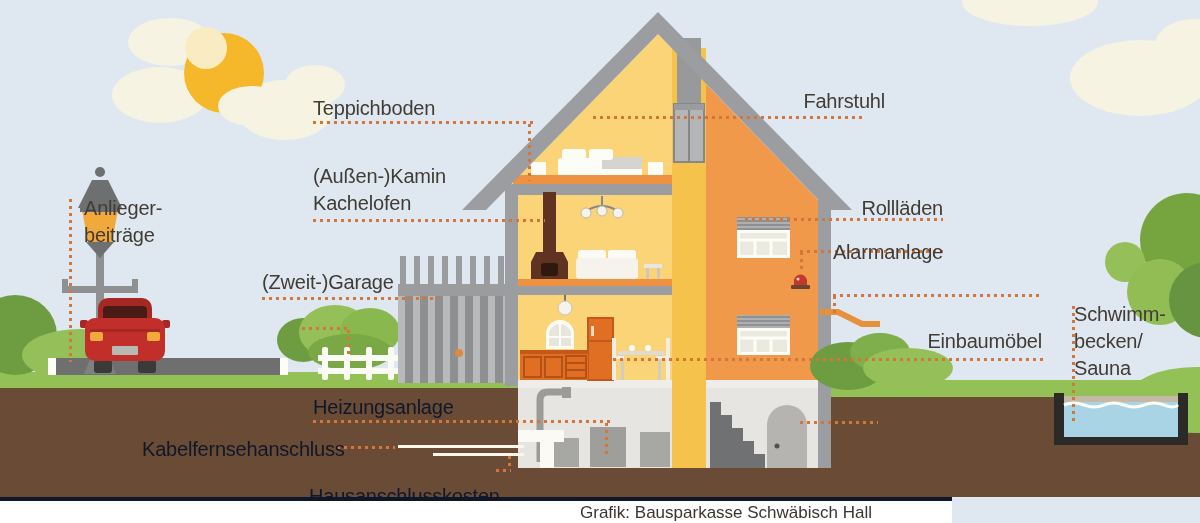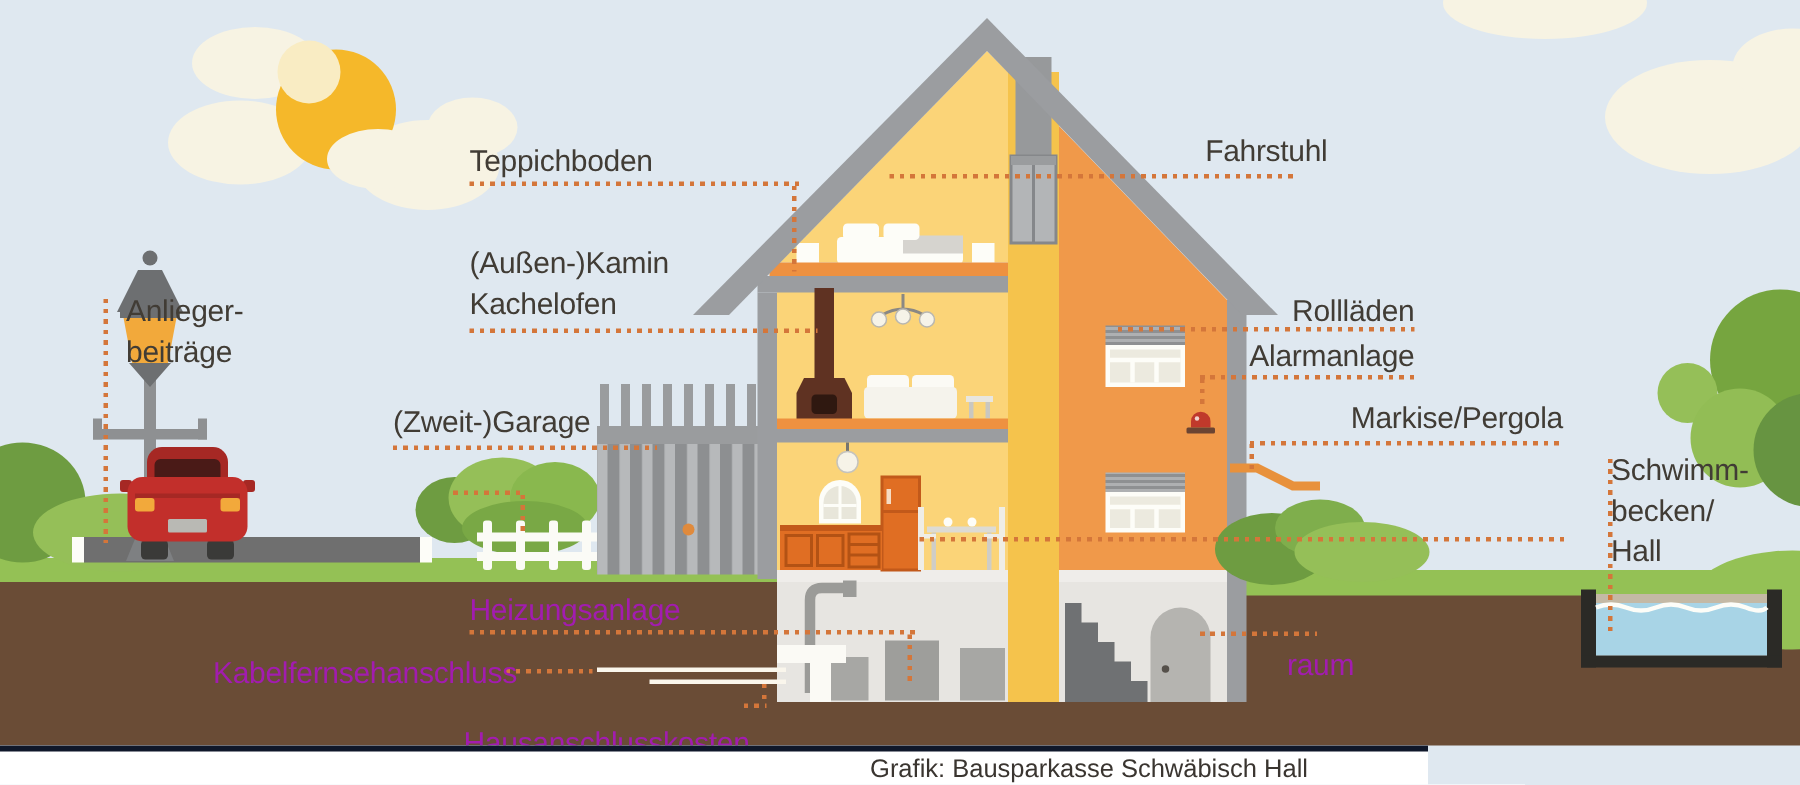--- a/index.html
+++ b/index.html
@@ -1,21 +1,21 @@
 <!DOCTYPE html>
 <html><head>
 <meta charset="utf-8">
 <style>
   html,body{margin:0;padding:0;background:#ffffff;}
   .scene{position:relative;width:1200px;height:523px;overflow:hidden;
          font-family:"Liberation Sans","DejaVu Sans",sans-serif;}
   .scene svg{position:absolute;left:0;top:0;}
   .lb{position:absolute;font-size:20px;line-height:27px;letter-spacing:-0.2px;
       color:#413c35;white-space:nowrap;z-index:30;}
-  .lb.light{color:#a21caf;}
+  .lb.light{color:#0f172a;}
   .lb .ln{display:block;}
   .lb.ra{text-align:left;}
   .dh{position:absolute;height:3px;z-index:20;
       background-image:repeating-linear-gradient(to right,#d4763a 0 3px,transparent 3px 7px);}
   .dv{position:absolute;width:3px;z-index:20;
       background-image:repeating-linear-gradient(to bottom,#d4763a 0 3px,transparent 3px 7px);}
   .wl{position:absolute;height:3px;background:#faf6ec;z-index:20;}
   .creditbar{position:absolute;left:0;top:497px;width:952px;height:26px;background:#ffffff;
              border-top:4px solid #0f172a;z-index:40;}
   .credit{position:absolute;right:80px;top:2px;font-size:17px;color:#3a3530;white-space:nowrap;}
@@ -333,31 +333,30 @@
   </div>
   <div class="lb light" style="left:309px;top:483px">
     <span>Hausanschlusskosten</span>
   </div>
   <div class="lb ra" style="right:315px;top:88px">
     <span>Fahrstuhl</span>
   </div>
   <div class="lb ra" style="right:257px;top:195px">
     <span>Rollläden</span>
   </div>
-  <div class="lb ra" style="right:257px;top:225px">
+  <div class="lb ra" style="right:257px;top:239px">
     <span>Alarmanlage</span>
   </div>
-  <div class="lb ra" style="right:158px;top:266px">
-    <span>Markise/Pergola</span>
+  <div class="lb ra" style="right:158px;top:328px">
+    <span>Einbaumöbel</span>
   </div>
   <div class="lb" style="left:1074px;top:301px">
     <span class="ln">Schwimm-</span>
     <span class="ln">becken/</span>
-    <span class="ln">Hall</span>
+    <span class="ln">Sauna</span>
   </div>
   <div class="lb light" style="left:858px;top:431px">
-    <span class="ln">raum</span>
   </div>
 
   <div class="creditbar">
     <span class="credit">Grafik: Bausparkasse Schwäbisch Hall</span>
   </div>
 </div>
 
 </body></html>

